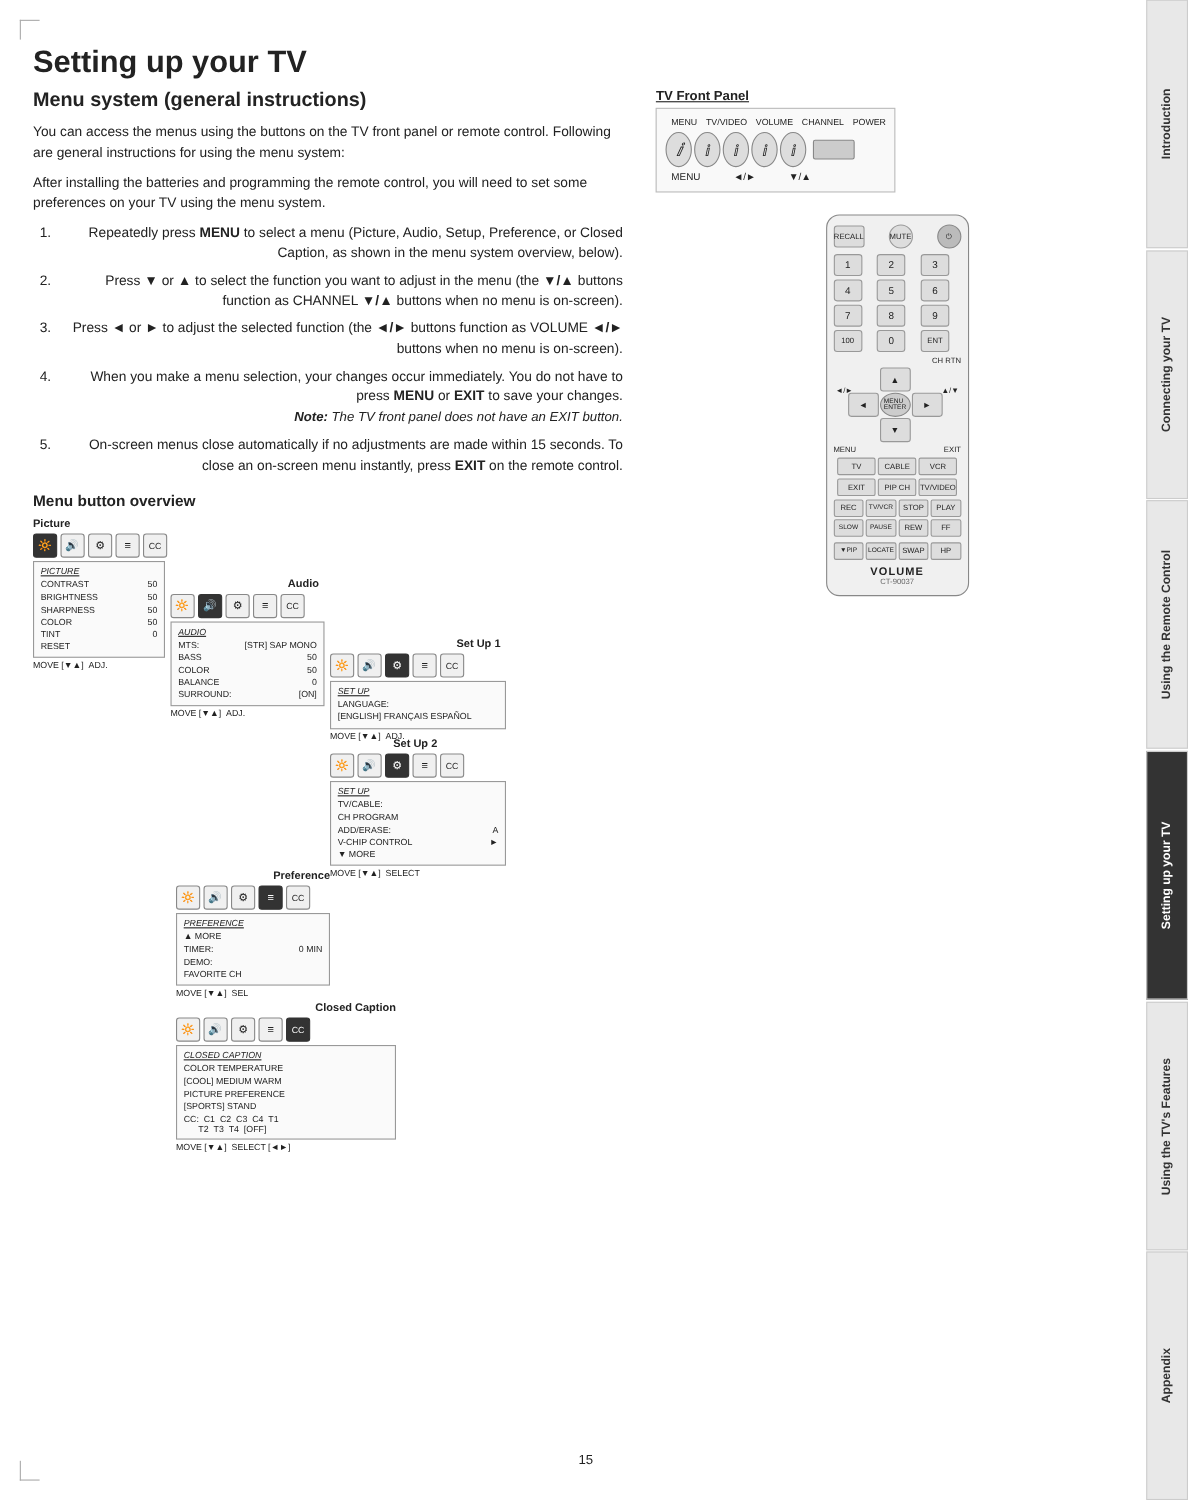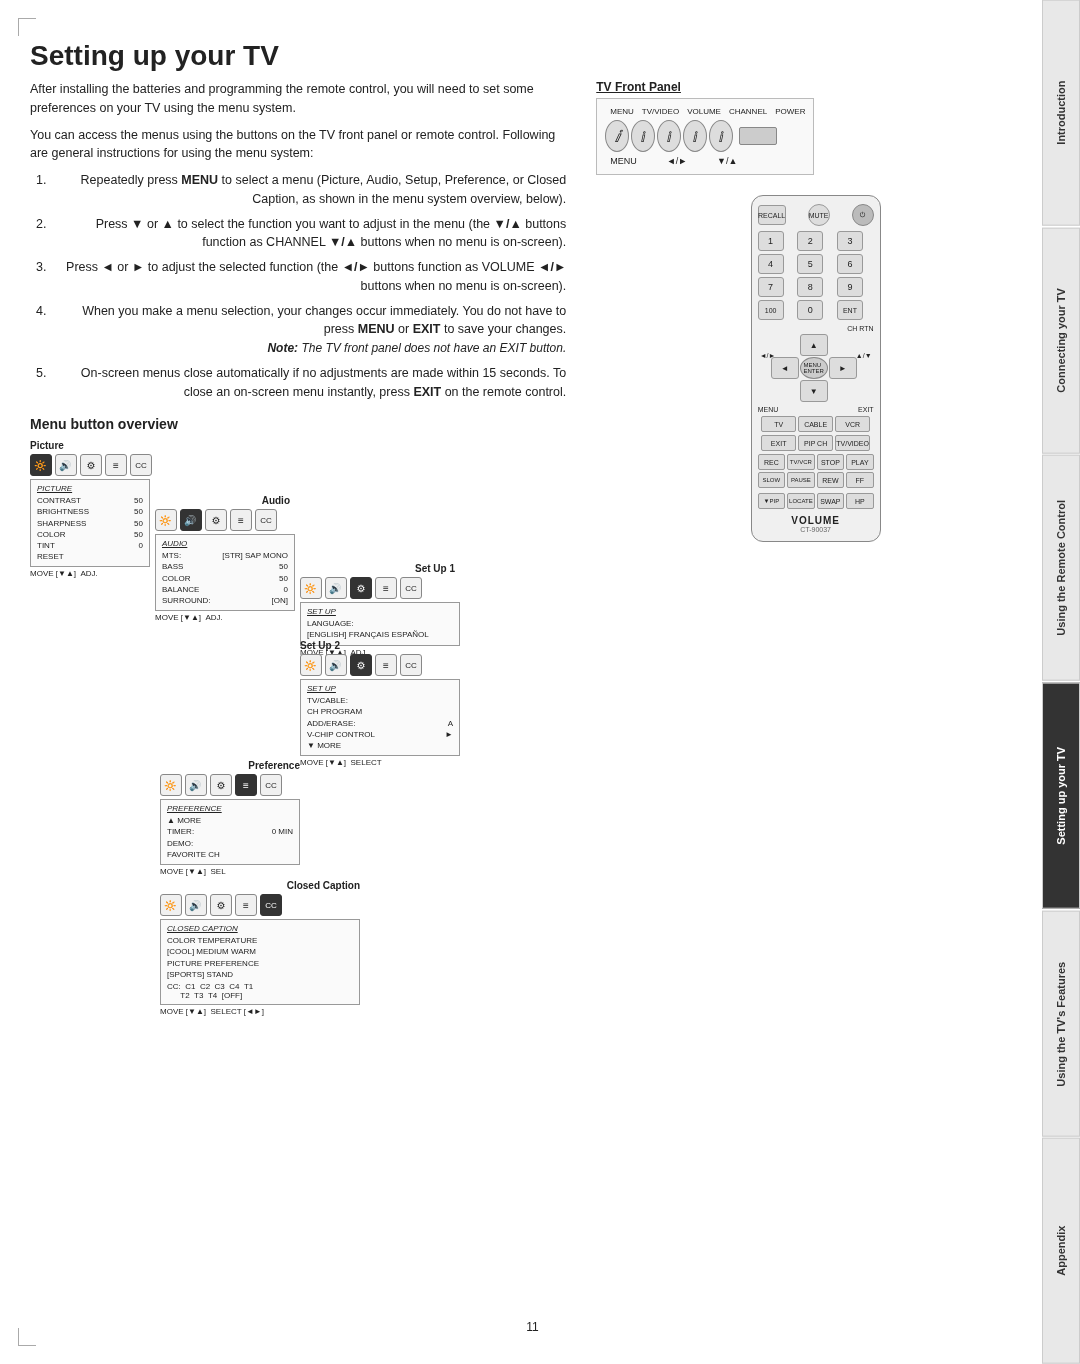--- a/index.html
+++ b/index.html
@@ -331,23 +331,24 @@
 </div>
 
 <div class="main-content">
 
   <h1 class="page-title">Setting up your TV</h1>
 
   <div class="two-column">
 
     <div class="left-column">
 
-
+      <h2 class="section-title">Menu system (general instructions)</h2>
+
+      <p class="body-text">You can access the menus using the buttons on the TV front panel or remote control. Following are general instructions for using the menu system:</p>
       <p class="body-text">After installing the batteries and programming the remote control, you will need to set some preferences on your TV using the menu system.</p>
-      <p class="body-text">You can access the menus using the buttons on the TV front panel or remote control. Following are general instructions for using the menu system:</p>
 
       <ol>
         <li>
           Repeatedly press <span class="bold">MENU</span> to select a menu (Picture, Audio, Setup, Preference, or Closed Caption, as shown in the menu system overview, below).
         </li>
         <li>
           Press <strong>▼</strong> or <strong>▲</strong> to select the function you want to adjust in the menu (the <strong>▼/▲</strong> buttons function as CHANNEL <strong>▼/▲</strong> buttons when no menu is on-screen).
         </li>
         <li>
           Press <strong>◄</strong> or <strong>►</strong> to adjust the selected function (the <strong>◄/►</strong> buttons function as VOLUME <strong>◄/►</strong> buttons when no menu is on-screen).
@@ -434,21 +435,21 @@
                   <span>0</span>
                 </div>
               <div class="menu-screen-row">
                   <span>SURROUND:</span>
                   <span>[ON]</span>
                 </div>
             </div>
             <div class="menu-move-label">MOVE [▼▲]&nbsp;&nbsp;ADJ.</div>
           </div>
 
-          <div style="position:absolute; left:270px; top:123px;">
+          <div style="position:absolute; left:270px; top:109px;">
             <div style="font-weight:bold; font-size:10px; margin-bottom:3px; text-align:right; padding-right:5px;">Set Up 1</div>
             <div style="display:flex; gap:3px; margin-bottom:3px;">
               <div class="menu-icon">🔆</div>
               <div class="menu-icon">🔊</div>
               <div class="menu-icon selected">⚙</div>
               <div class="menu-icon">≡</div>
               <div class="menu-icon" style="font-size:8px;">CC</div>
             </div>
             <div class="menu-screen" style="width:160px;">
               <div class="menu-screen-title">SET UP</div>
@@ -456,21 +457,21 @@
                   <span>LANGUAGE:</span>
                 </div>
               <div class="menu-screen-row">
                   <span>[ENGLISH] FRANÇAIS ESPAÑOL</span>
                 </div>
             </div>
             <div class="menu-move-label">MOVE [▼▲]&nbsp;&nbsp;ADJ.</div>
           </div>
 
           <div style="position:absolute; left:270px; top:200px;">
-            <div style="font-weight:bold; font-size:10px; margin-bottom:3px; text-align:left; padding-right:5px;">Set Up 2</div>
+            <div style="font-weight:bold; font-size:10px; margin-bottom:3px; text-align:center; padding-right:5px;">Set Up 2</div>
             <div style="display:flex; gap:3px; margin-bottom:3px;">
               <div class="menu-icon">🔆</div>
               <div class="menu-icon">🔊</div>
               <div class="menu-icon selected">⚙</div>
               <div class="menu-icon">≡</div>
               <div class="menu-icon" style="font-size:8px;">CC</div>
             </div>
             <div class="menu-screen" style="width:160px;">
               <div class="menu-screen-title">SET UP</div>
               <div class="menu-screen-row">
@@ -681,15 +682,15 @@
           <div class="remote-brand">VOLUME</div>
           <div class="remote-model">CT-90037</div>
 
         </div>
       </div>
 
     </div>
 
   </div>
 
-  <div class="page-number">11</div>
+  <div class="page-number">15</div>
 
 </div>
 
 </body></html>

